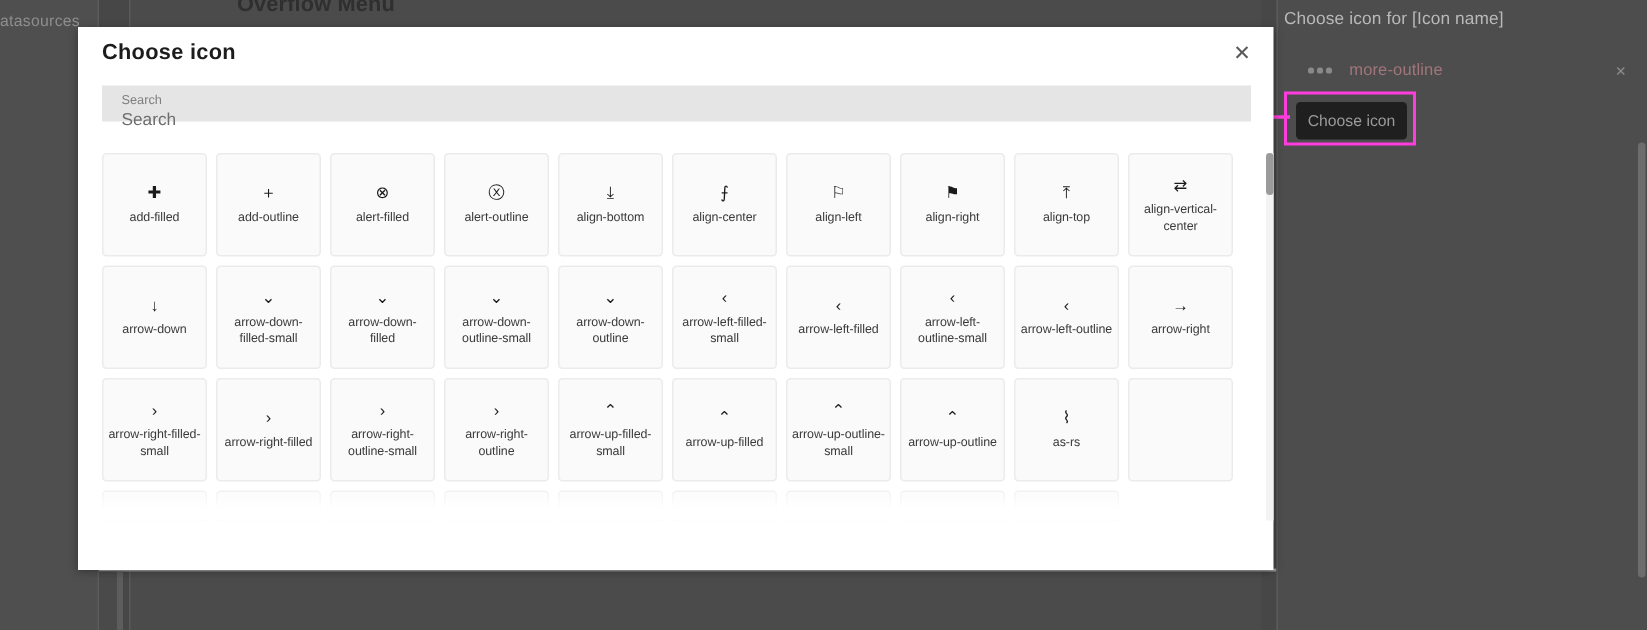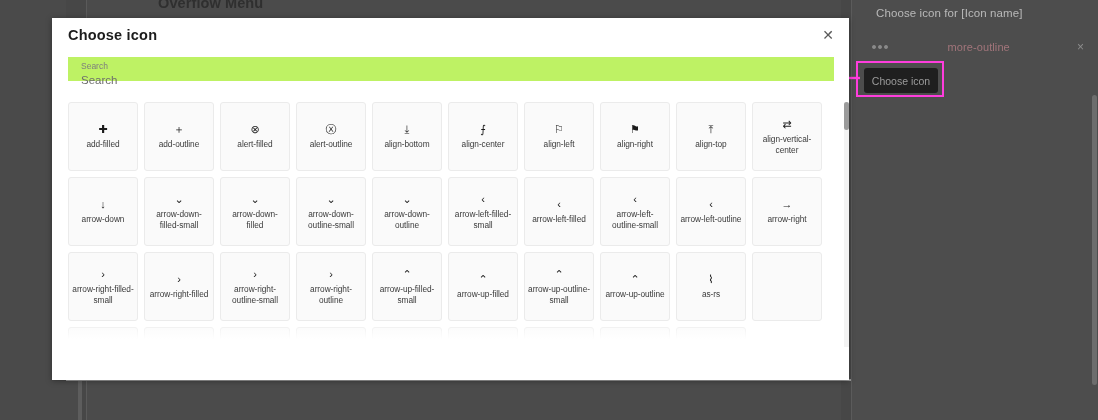--- a/index.html
+++ b/index.html
@@ -66,26 +66,26 @@
     position: absolute; right: 0; top: 0; width: 247px; height: 420px;
     background: #4d4d4d;
     border-left: 1px solid #5b5b5b;
     font-size: 11px; color: #b4b4b4;
   }
   .panel-scrollbar {
     position: absolute; right: 1px; top: 95px; width: 5px; height: 290px;
     background: #6d6d6d; border-radius: 3px;
   }
   .panel-title {
-    position: absolute; left: 24px; top: 7px;
+    position: absolute; left: 4px; top: 7px;
     font-size: 11.5px; color: #b9b9b9; letter-spacing: .1px;
   }
   .chip-row {
     position: absolute; left: 8px; top: 38px; right: 14px; height: 18px;
-    display: flex; align-items: center; gap: 48px;
+    display: flex; align-items: center;
   }
   .chip-dots { display: flex; gap: 2.5px; margin-left: 12px; }
   .chip-dots i {
     width: 3.5px; height: 3.5px; border-radius: 50%;
     background: #8a8a8a; display: block; border: .5px solid #8a8a8a;
   }
   .chip-name {
     margin-left: 12px; font-size: 11px; color: #a2757b; letter-spacing: .1px;
   }
   .chip-x {
@@ -150,21 +150,21 @@
     letter-spacing: .2px;
   }
   .modal-close {
     position: absolute; right: 12px; top: 8px;
     width: 18px; height: 18px; background: none; border: none;
     color: #5a5a5a; font-size: 14px; line-height: 1; cursor: pointer;
     font-family: "Liberation Sans", sans-serif;
   }
   .search-field {
     position: absolute; left: 16px; top: 39px; width: 766px; height: 24px;
-    background: #bef264;
+    background: #e5e5e5;
   }
   .search-label {
     position: absolute; left: 13px; top: 4px; font-size: 8.5px; color: #7e7e7e;
   }
   .search-input {
     position: absolute; left: 13px; top: 14px; width: 700px; height: 18px;
     border: none; background: transparent; outline: none;
     font-size: 11.5px; color: #555; font-family: "Liberation Sans", sans-serif;
   }
   .search-input::placeholder { color: #6d6d6d; }
@@ -222,20 +222,23 @@
       <div class="bg-overflow-title">Overflow Menu</div>
       <div class="bg-more-chip">
         <span class="dots">
           <i></i>
             <i></i>
             <i></i>
         </span>
       </div>
     </div>
 
+    <div class="bg-leftrail">
+      <div class="bg-rail-label">atasources</div>
+    </div>
 
     <div class="bg-hbar"></div>
     <div class="bg-strip-a"></div>
     <div class="bg-strip-b"></div>
   </div>
 
   <div class="panel">
 
     <div class="panel-title">Choose icon for [Icon name]</div>
 

